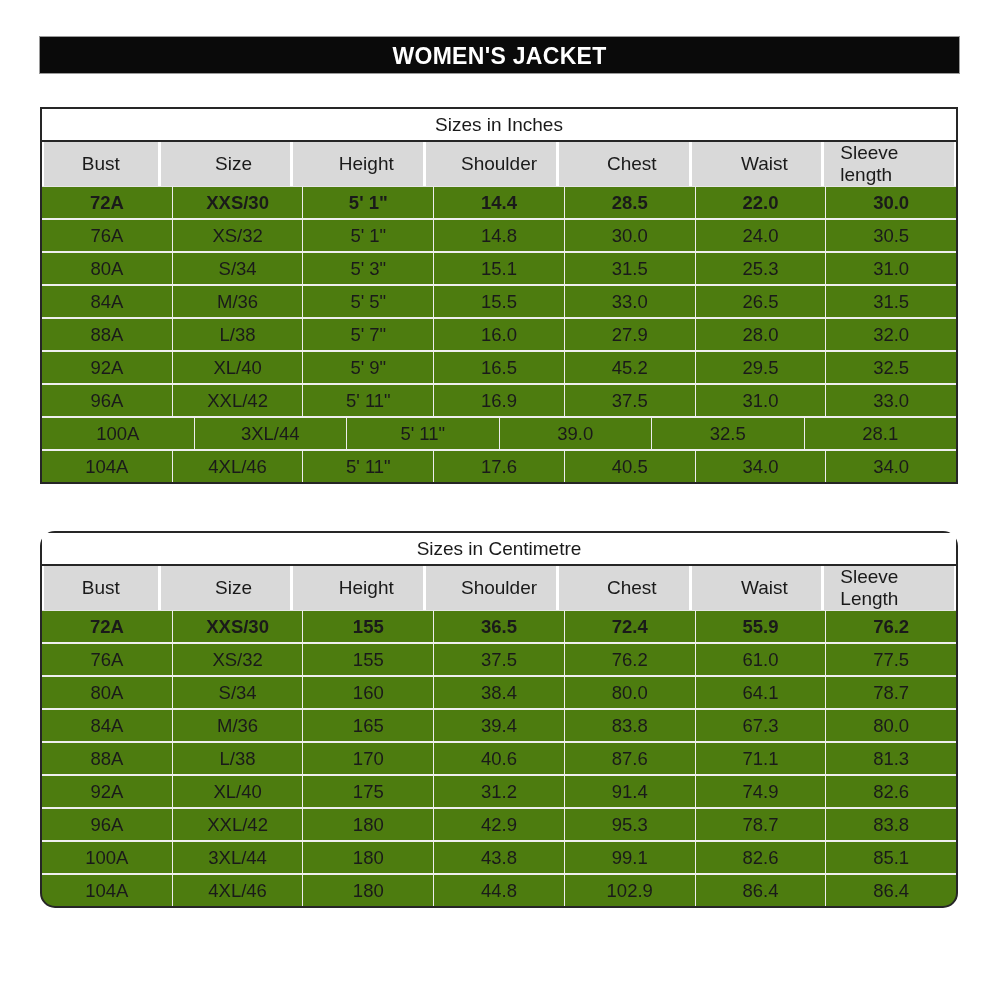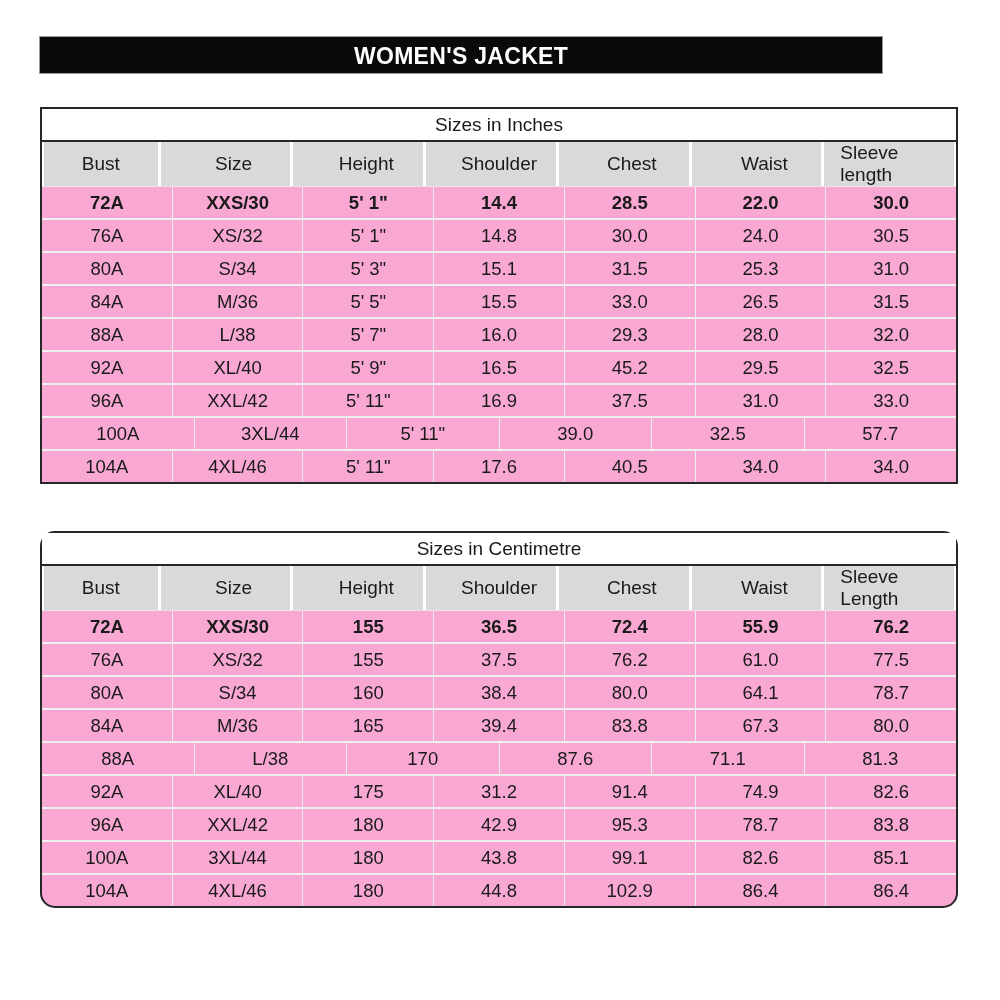--- a/index.html
+++ b/index.html
@@ -13,40 +13,40 @@
     position: relative;
     width: 1000px; height: 1000px;
     background: #ffffff;
     overflow: hidden;
   }
 
   
   .banner {
     position: absolute;
     left: 39px; top: 36px;
-    width: 844px; height: 38px;
+    width: 921px; height: 38px;
     background: var(--banner-bg, #0a0a0a);
     border: 1px solid #9a9a9a;
     display: flex; align-items: center; justify-content: center;
   }
   .banner-text {
     color: var(--banner-text, #ffffff);
     font-size: 23px;
     font-weight: bold;
     letter-spacing: 0.3px;
     transform: scaleY(1.08);
   }
 
   
   .size-table {
     position: absolute;
     left: 40px;
     width: 918px; height: 377px;
     border: 2px solid var(--table-border, #262626);
-    background: #f9a8d4;
+    background: #4d7c0f;
     display: flex; flex-direction: column;
   }
   .table-inches { top: 107px; }
   .table-cm     { top: 531px; border-radius: 15px; }
 
   .tbl-title {
     flex: 0 0 33px;
     display: flex; align-items: center; justify-content: center;
     font-size: 19px;
     background: #ffffff;
@@ -136,21 +136,21 @@
           <div class="tcell">15.5</div>
           <div class="tcell">33.0</div>
           <div class="tcell">26.5</div>
           <div class="tcell">31.5</div>
         </div>
         <div class="trow">
           <div class="tcell">88A</div>
           <div class="tcell">L/38</div>
           <div class="tcell">5' 7"</div>
           <div class="tcell">16.0</div>
-          <div class="tcell">29.3</div>
+          <div class="tcell">27.9</div>
           <div class="tcell">28.0</div>
           <div class="tcell">32.0</div>
         </div>
         <div class="trow">
           <div class="tcell">92A</div>
           <div class="tcell">XL/40</div>
           <div class="tcell">5' 9"</div>
           <div class="tcell">16.5</div>
           <div class="tcell">45.2</div>
           <div class="tcell">29.5</div>
@@ -164,21 +164,21 @@
           <div class="tcell">37.5</div>
           <div class="tcell">31.0</div>
           <div class="tcell">33.0</div>
         </div>
         <div class="trow">
           <div class="tcell">100A</div>
           <div class="tcell">3XL/44</div>
           <div class="tcell">5' 11"</div>
           <div class="tcell">39.0</div>
           <div class="tcell">32.5</div>
-          <div class="tcell">57.7</div>
+          <div class="tcell">28.1</div>
         </div>
         <div class="trow">
           <div class="tcell">104A</div>
           <div class="tcell">4XL/46</div>
           <div class="tcell">5' 11"</div>
           <div class="tcell">17.6</div>
           <div class="tcell">40.5</div>
           <div class="tcell">34.0</div>
           <div class="tcell">34.0</div>
         </div>
@@ -230,20 +230,21 @@
           <div class="tcell">165</div>
           <div class="tcell">39.4</div>
           <div class="tcell">83.8</div>
           <div class="tcell">67.3</div>
           <div class="tcell">80.0</div>
         </div>
         <div class="trow">
           <div class="tcell">88A</div>
           <div class="tcell">L/38</div>
           <div class="tcell">170</div>
+          <div class="tcell">40.6</div>
           <div class="tcell">87.6</div>
           <div class="tcell">71.1</div>
           <div class="tcell">81.3</div>
         </div>
         <div class="trow">
           <div class="tcell">92A</div>
           <div class="tcell">XL/40</div>
           <div class="tcell">175</div>
           <div class="tcell">31.2</div>
           <div class="tcell">91.4</div>

